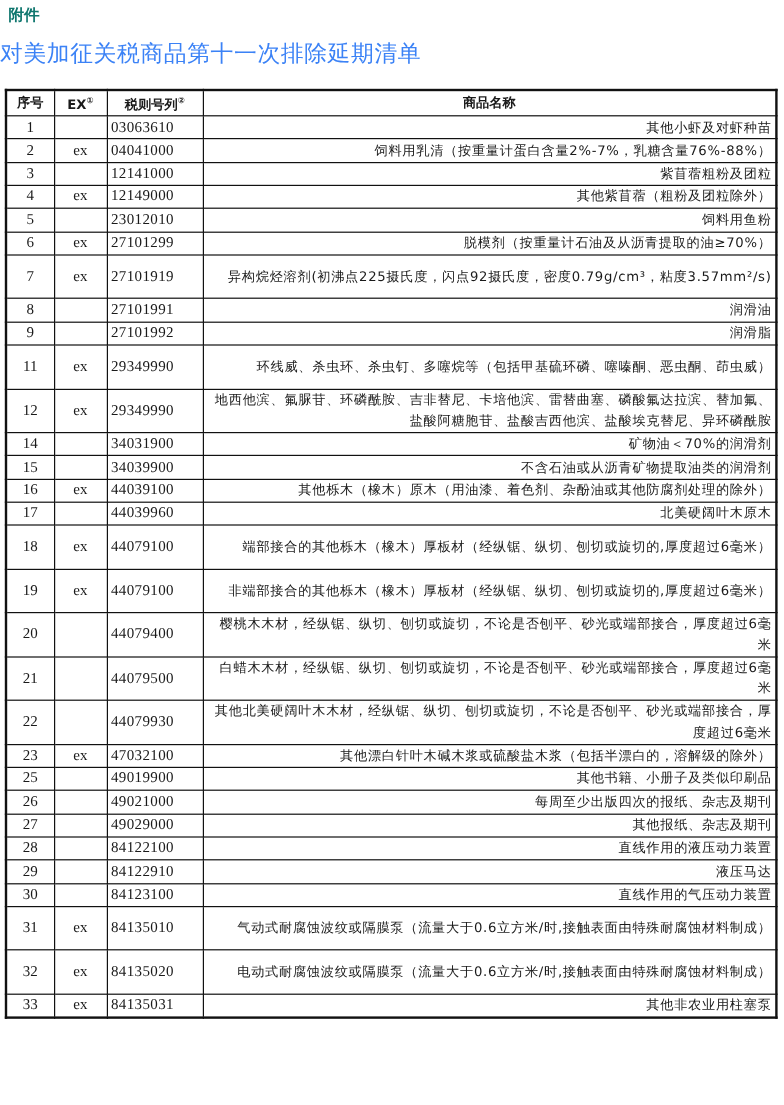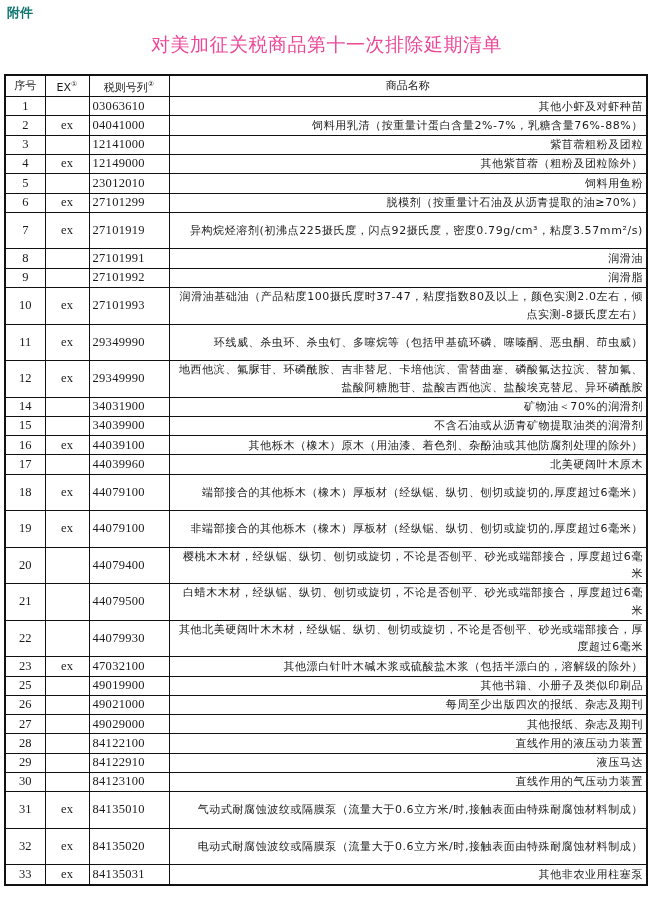--- a/index.html
+++ b/index.html
@@ -1,27 +1,27 @@
 <!DOCTYPE html>
 <html><head>
 <meta charset="utf-8">
 <style>
   html, body { margin:0; padding:0; background:#ffffff; }
   body { width:653px; height:921px; position:relative; overflow:hidden;
          font-family:"DejaVu Serif", "Liberation Serif", serif; color:#1a1a1a; }
   .attach { position:absolute; left:7px; top:4px; font-family:Liberation Sans, sans-serif;
             font-weight:bold; font-size:13px; color:#0f766e; }
-  .title { position:absolute; left:0; width:653px; top:32px; text-align:center;
-           font-family:"DejaVu Sans", sans-serif; font-size:19px; color:#ec4899; letter-spacing:0.5px; }
+  .title { position:absolute; left:0; width:653px; top:32px; text-align:left;
+           font-family:"DejaVu Sans", sans-serif; font-size:19px; color:#3b82f6; letter-spacing:0.5px; }
   table { position:absolute; left:4px; top:74px; width:642px; border-collapse:collapse;
           table-layout:fixed; border:2px solid #111; }
   col.c1 { width:40px; } col.c2 { width:44px; } col.c3 { width:80px; } col.c4 { width:478px; }
   th, td { border:1px solid #111; padding:0 3px; font-size:11.5px; line-height:17.5px;
            vertical-align:middle; }
-  th { height:17px; font-family:"DejaVu Sans", sans-serif; font-weight:normal; font-size:11px; text-align:center; }
+  th { height:17px; font-family:"DejaVu Sans", sans-serif; font-weight:bold; font-size:11px; text-align:center; }
   th sup { font-size:7px; }
   td.n { text-align:center; font-family:"Liberation Serif", serif; font-size:12.5px; }
   td.e { text-align:center; font-family:"Liberation Serif", serif; font-size:12.5px; }
   td.c { text-align:left; padding-right:5px; font-family:"Liberation Serif", serif; font-size:12.5px; letter-spacing:0.3px; }
   td.d { text-align:right; font-family:"DejaVu Sans", sans-serif; font-size:11px; letter-spacing:0.6px; }
   tr.s td { height:18.3px; }
   tr.w td { height:35.5px; }
 </style>
 </head>
 <body>
@@ -93,26 +93,20 @@
         <td class="c">27101991</td>
         <td class="d">润滑油</td>
       </tr>
       <tr class="s">
         <td class="n">9</td>
         <td class="e"></td>
         <td class="c">27101992</td>
         <td class="d">润滑脂</td>
       </tr>
       <tr class="w">
-        <td class="n">10</td>
-        <td class="e">ex</td>
-        <td class="c">27101993</td>
-        <td class="d">润滑油基础油（产品粘度100摄氏度时37-47，粘度指数80及以上，颜色实测2.0左右，倾点实测-8摄氏度左右）</td>
-      </tr>
-      <tr class="w">
         <td class="n">11</td>
         <td class="e">ex</td>
         <td class="c">29349990</td>
         <td class="d">环线威、杀虫环、杀虫钉、多噻烷等（包括甲基硫环磷、噻嗪酮、恶虫酮、茚虫威）</td>
       </tr>
       <tr class="w">
         <td class="n">12</td>
         <td class="e">ex</td>
         <td class="c">29349990</td>
         <td class="d">地西他滨、氟脲苷、环磷酰胺、吉非替尼、卡培他滨、雷替曲塞、磷酸氟达拉滨、替加氟、盐酸阿糖胞苷、盐酸吉西他滨、盐酸埃克替尼、异环磷酰胺</td>

